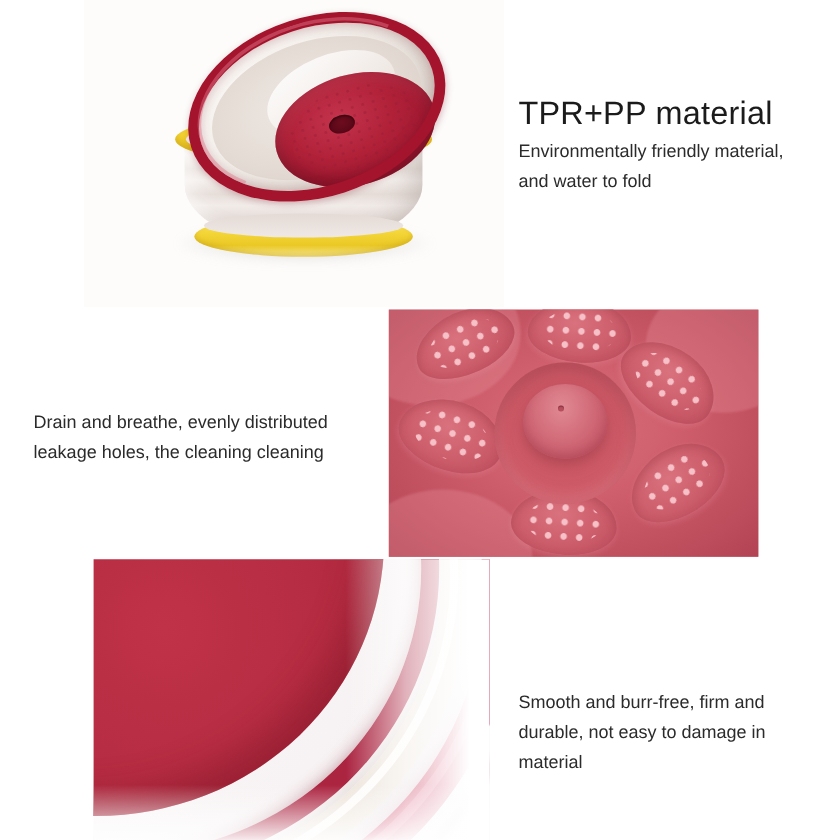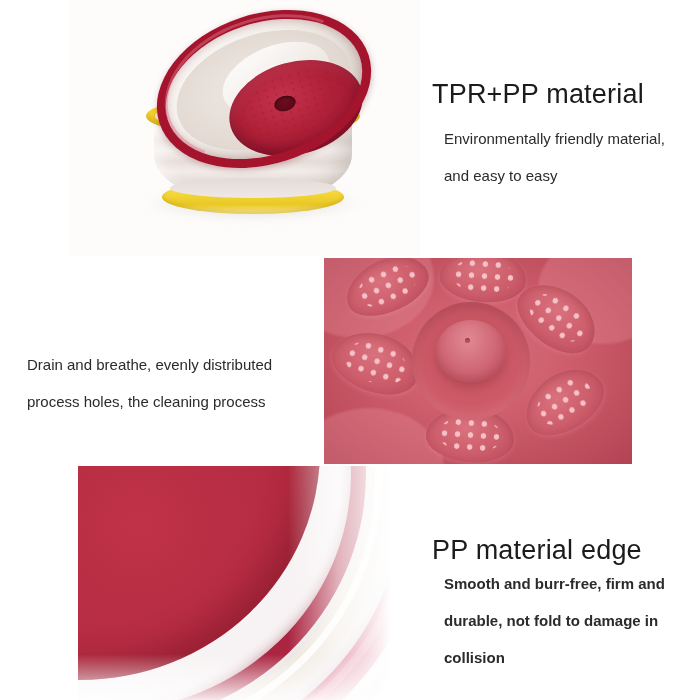--- a/index.html
+++ b/index.html
@@ -28,21 +28,21 @@
     white-space: nowrap;
     line-height: 1.1;
   }
   .feature-desc {
     position: absolute;
     font-size: 15px;
     font-weight: 400;
     color: #2b2b2b;
     line-height: 25px;
   }
-  .feature-desc p { margin: 12px; }
+  .feature-desc p { margin: 0; }
 
   
   .photo {
     position: absolute;
     overflow: hidden;
   }
 
   
   #photo-top {
     left: 70px;
@@ -429,21 +429,21 @@
       <div class="red-disc-texture"></div>
       <div class="red-disc-hub"></div>
       <div class="red-rim"></div>
       <div class="red-rim-gloss"></div>
     </div>
   </div>
 
   <div class="feature-title" style="left:432px; top:80px;">TPR+PP material</div>
   <div class="feature-desc" style="left:432px; top:114px; width:250px;">
     <p>Environmentally friendly material,</p>
-    <p>and easy to easy</p>
+    <p>and water to fold</p>
   </div>
 
   <div class="photo" id="photo-mid">
     <div class="mid-base"></div>
 
     <div class="mid-vein" style="left:-40px; top:-40px; width:150px; height:120px;"></div>
     <div class="mid-vein" style="left:214px; top:-24px; width:130px; height:110px;"></div>
     <div class="mid-vein" style="left:-30px; top:150px; width:150px; height:120px;"></div>
 
     <div class="petal" style="left:20px;  top:2px;   width:86px; height:52px; transform:rotate(-24deg);"></div>
@@ -451,43 +451,42 @@
     <div class="petal" style="left:190px; top:32px;  width:86px; height:56px; transform:rotate(36deg);"></div>
     <div class="petal" style="left:198px; top:116px; width:84px; height:56px; transform:rotate(-32deg);"></div>
     <div class="petal" style="left:102px; top:150px; width:88px; height:54px; transform:rotate(4deg);"></div>
     <div class="petal" style="left:8px;   top:76px;  width:88px; height:58px; transform:rotate(18deg);"></div>
 
     <div class="mid-center-recess"></div>
     <div class="mid-center-knob"></div>
     <div class="mid-center-dot"></div>
   </div>
 
-  <div class="feature-desc" style="left:15px; top:340px; width:282px;">
+  <div class="feature-desc" style="left:28px; top:340px; width:282px;">
     <p>Drain and breathe, evenly distributed</p>
-    <p>process holes, the cleaning process</p>
+    <p>leakage holes, the cleaning cleaning</p>
   </div>
 
   <div class="photo" id="photo-bot">
     <div class="bot-base"></div>
 
     <div class="arc arc-rim-shadow"></div>
     <div class="arc arc-rim"></div>
     <div class="arc arc-rim-gloss"></div>
     <div class="arc arc-cream"></div>
     <div class="arc arc-cream-hi"></div>
     <div class="arc arc-darkring"></div>
     <div class="arc arc-plate">
       
       
     </div>
 
     <div class="bot-fade"></div>
     <div class="bot-fade-bottom"></div>
   </div>
 
-  <div class="feature-title" style="left:432px; top:536px;">PP material edge</div>
-  <div class="feature-desc" style="left:432px; top:559px; width:252px;font-weight:bold;">
+  <div class="feature-desc" style="left:432px; top:573px; width:252px;">
     <p>Smooth and burr-free, firm and</p>
-    <p>durable, not fold to damage in</p>
-    <p>collision</p>
+    <p>durable, not easy to damage in</p>
+    <p>material</p>
   </div>
 
 </div>
 
 </body></html>

